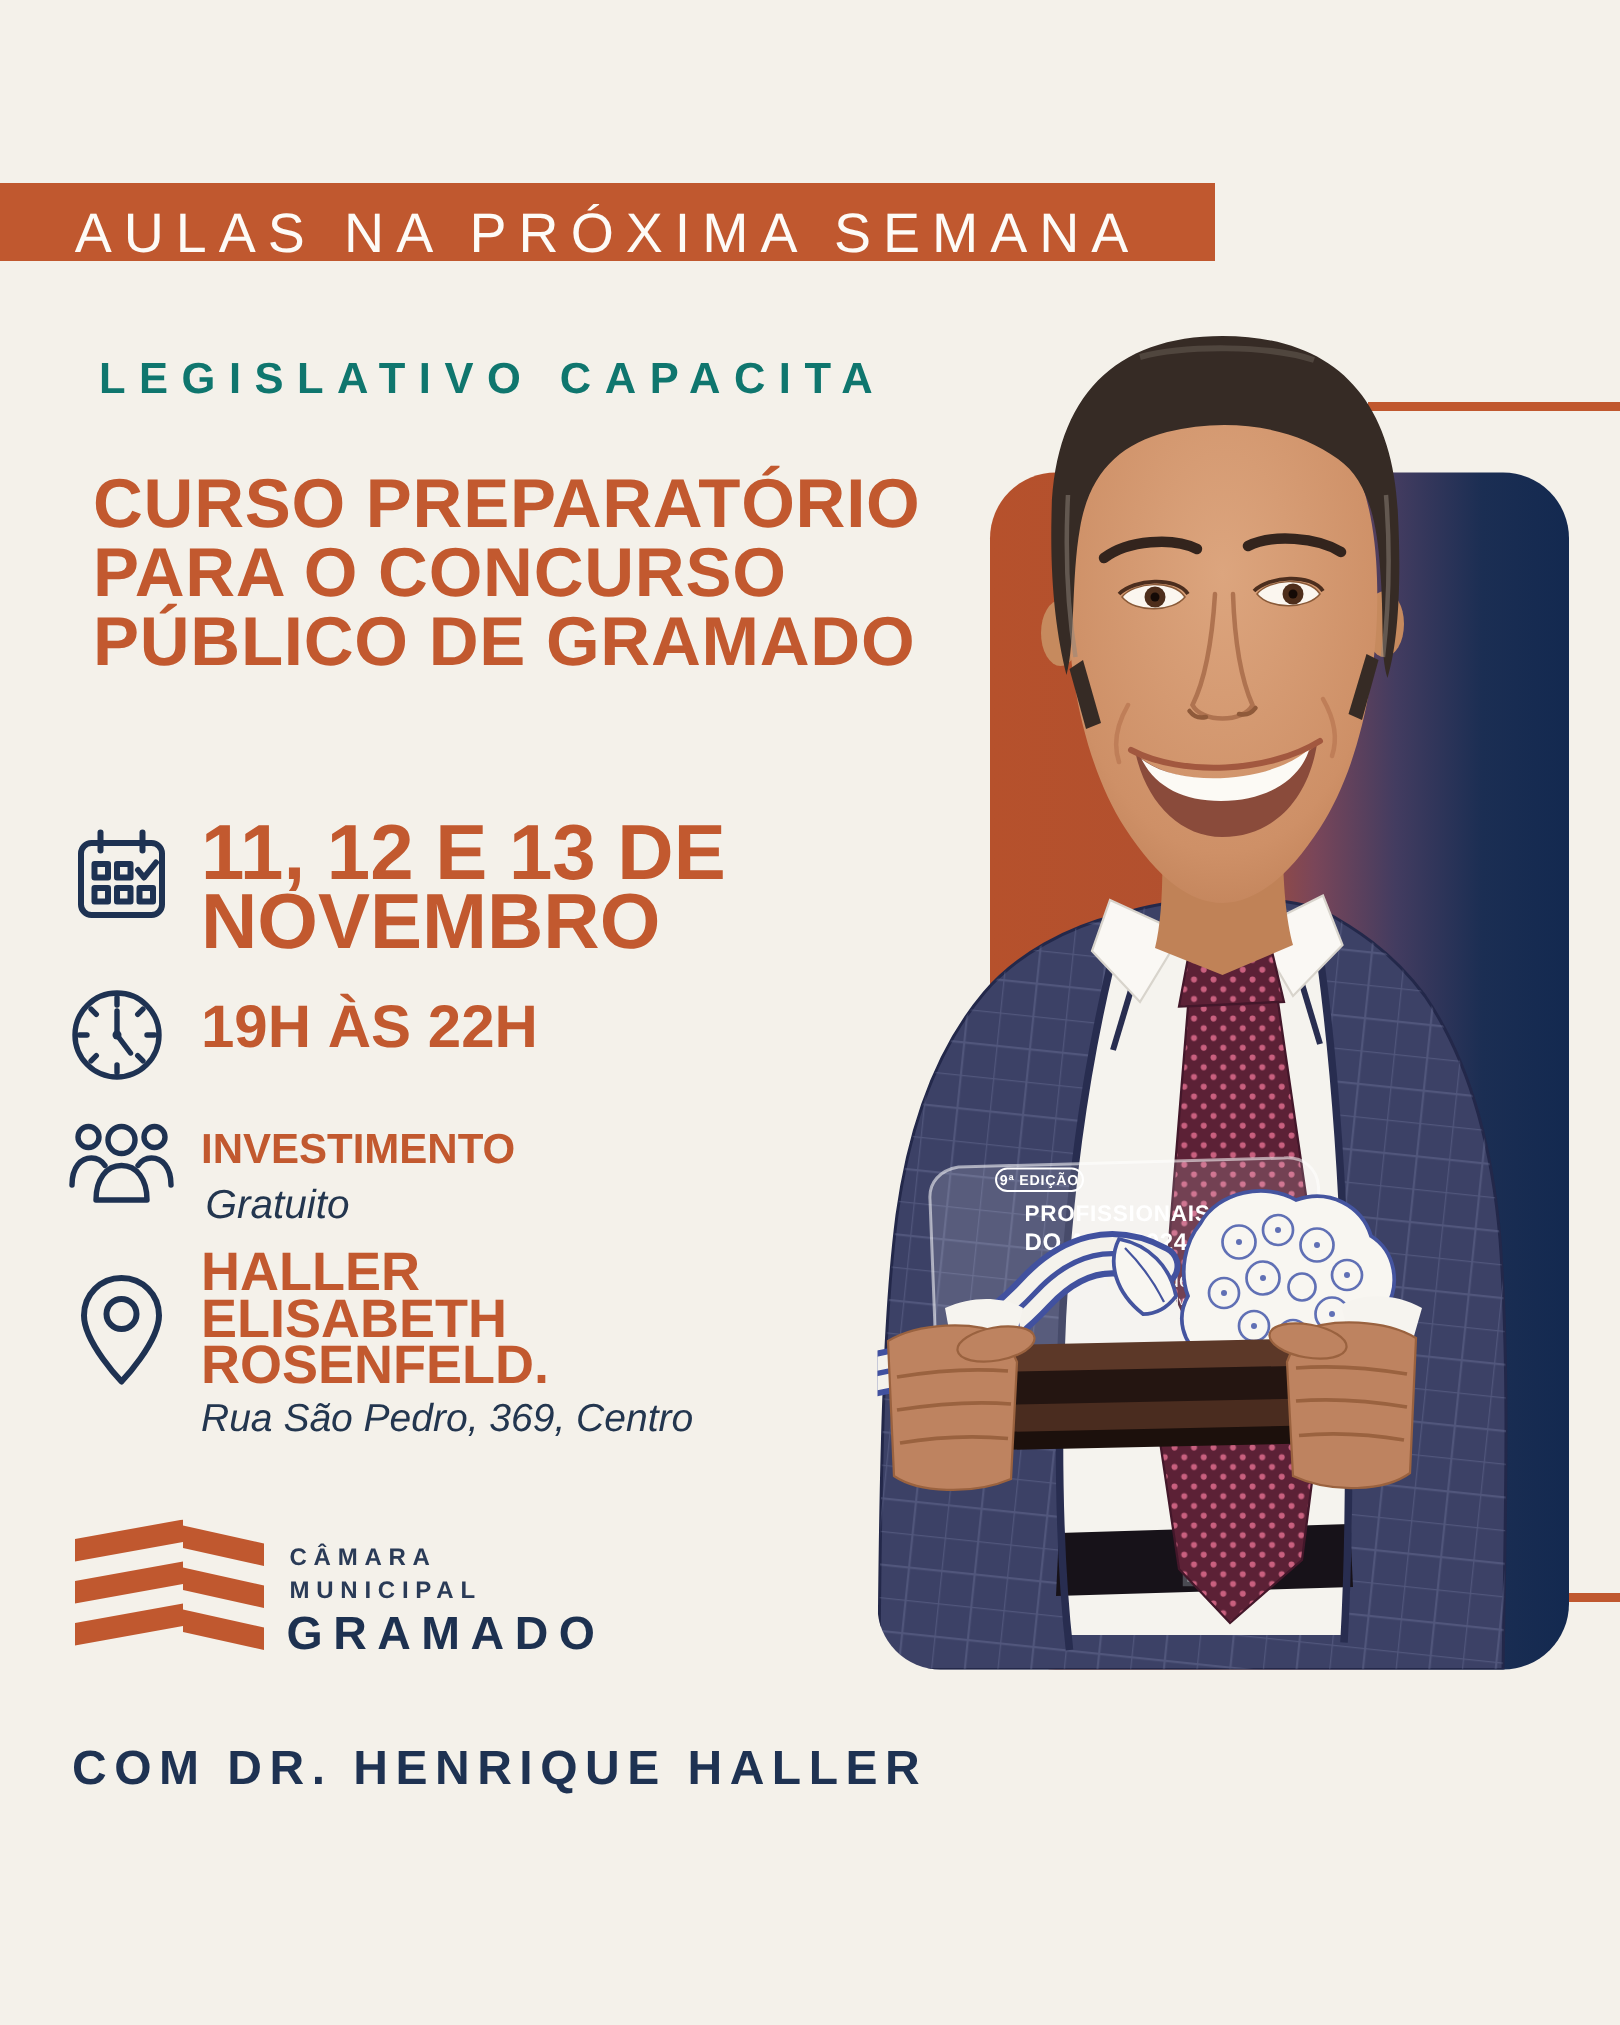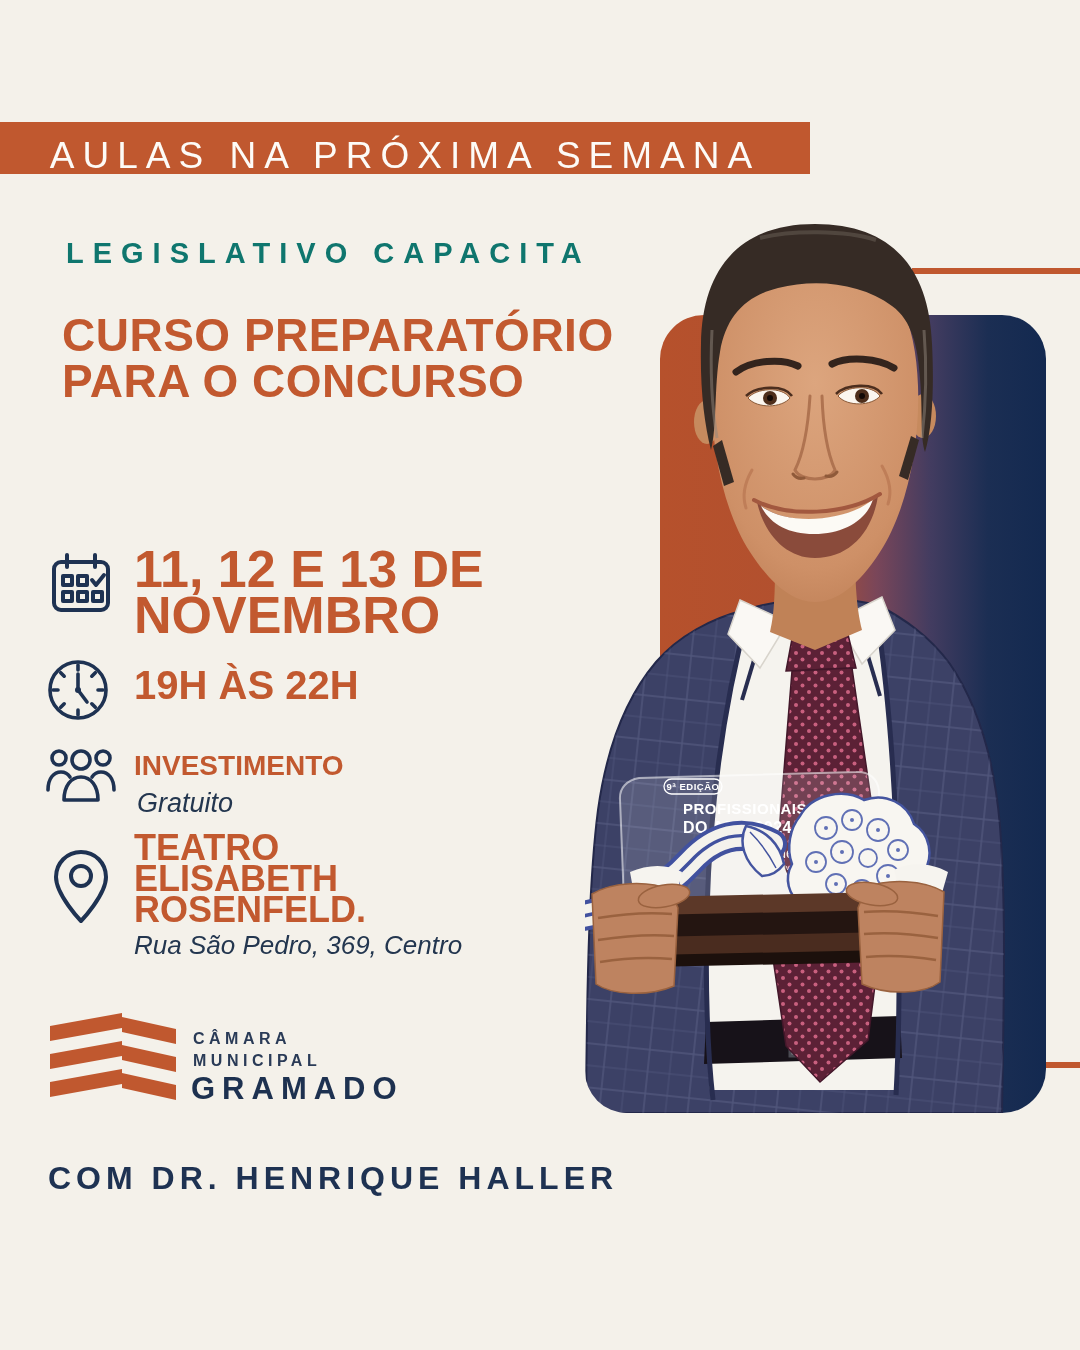--- a/index.html
+++ b/index.html
@@ -262,20 +262,21 @@
 
   <div class="abs banner">
     <span>AULAS NA PRÓXIMA SEMANA</span>
   </div>
 
   <div class="abs kicker">LEGISLATIVO CAPACITA</div>
 
   <div class="abs title">
     <div>CURSO PREPARATÓRIO</div>
     <div>PARA O CONCURSO</div>
+    <div>PÚBLICO DE GRAMADO</div>
   </div>
 
   <svg class="icon-svg" style="left:50px;top:552px;" width="62" height="64" viewBox="0 0 62 64">
     <g fill="none" stroke="#1E3252" stroke-width="4" stroke-linecap="round" stroke-linejoin="round">
       <rect x="4" y="10" width="54" height="48" rx="7"></rect>
       <path d="M17 3 v12"></path>
         <path d="M45 3 v12"></path>
       <rect x="13" y="24" width="9" height="9"></rect>
       <rect x="28" y="24" width="9" height="9"></rect>
       <rect x="13" y="40" width="9" height="9"></rect>
@@ -322,21 +323,21 @@
   <div class="abs detail-text dt-invest">INVESTIMENTO</div>
   <div class="abs note note-gratuito">Gratuito</div>
 
   <svg class="icon-svg" style="left:52px;top:848px;" width="58" height="78" viewBox="0 0 58 78">
     <g fill="none" stroke="#1E3252" stroke-width="4" stroke-linecap="round" stroke-linejoin="round">
       <path d="M29 4 C15 4 4 15 4 29 C4 47 29 73 29 73 C29 73 54 47 54 29 C54 15 43 4 29 4 Z"></path>
       <circle cx="29" cy="28" r="10"></circle>
     </g>
   </svg>
   <div class="abs detail-text dt-venue">
-    <div>TEATRO</div>
+    <div>HALLER</div>
     <div>ELISABETH</div>
     <div>ROSENFELD.</div>
   </div>
   <div class="abs note note-venue">Rua São Pedro, 369, Centro</div>
 
   <svg class="icon-svg" style="left:46px;top:1013px;" width="134" height="100" viewBox="0 0 134 100">
     <g fill="#C0582F">
       <polygon points="4,13 76,0 76,15 4,28"></polygon>
       <polygon points="4,41 76,28 76,43 4,56"></polygon>
       <polygon points="4,69 76,56 76,71 4,84"></polygon>

